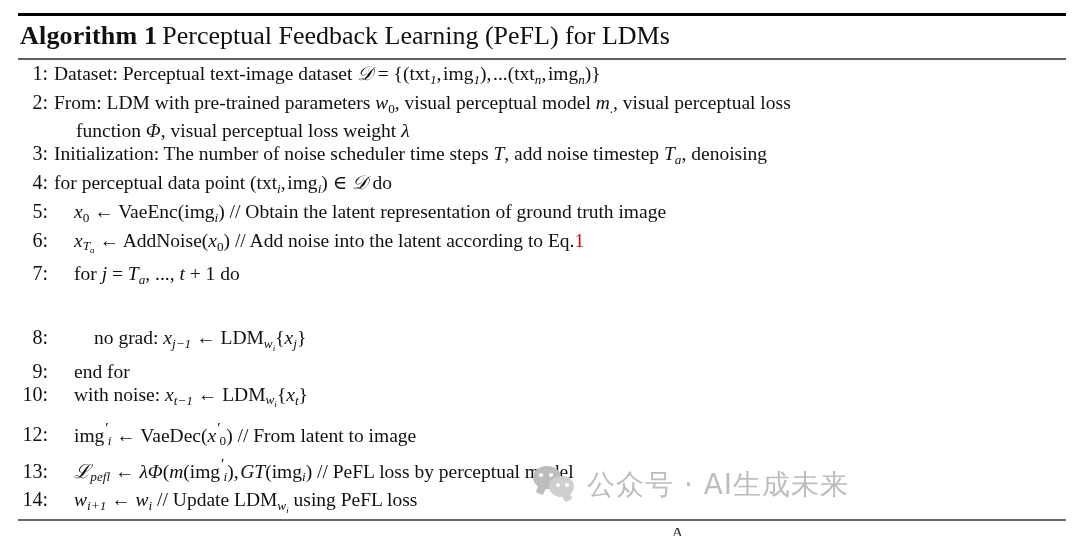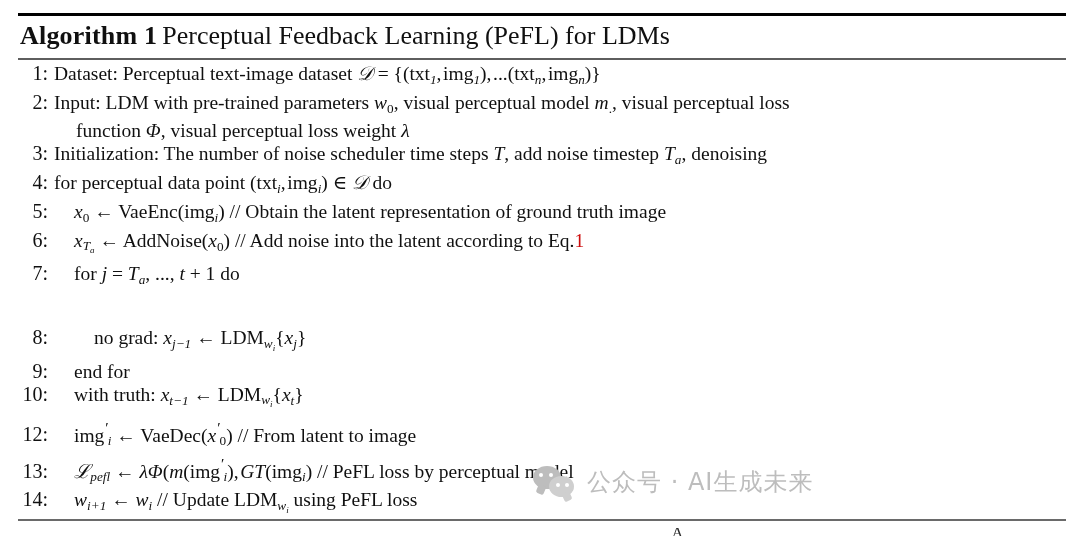--- a/index.html
+++ b/index.html
@@ -60,24 +60,24 @@
   .cal{font-family:"Liberation Serif","DejaVu Serif",serif;font-style:italic;}
   .red{color:#cc0c0c;}
   sub{font-size:.68em;vertical-align:-0.28em;font-style:italic;}
   sub.up{font-style:normal;}
   .prime{font-style:italic;font-size:.8em;vertical-align:0.55em;}
   .sp{display:inline-block;width:5px;}
 
   
   .watermark{
     position:absolute;left:533px;top:466px;
-    display:flex;align-items:center;gap:10px;
+    display:flex;align-items:flex-start;gap:10px;
     color:#bdbdbd;
     font-family:"DejaVu Sans","Liberation Sans",sans-serif;
-    font-size:24px;
+    font-size:28px;
     letter-spacing:1px;
     white-space:nowrap;
   }
   .wx{position:relative;width:44px;height:32px;flex:0 0 44px;}
   .wx .bub1{
     position:absolute;left:0;top:0;width:28px;height:23px;border-radius:50%;
     background:#bdbdbd;
   }
   .wx .bub1:after{
     content:"";position:absolute;left:4px;bottom:-5px;width:8px;height:9px;
@@ -119,21 +119,21 @@
 
   <div class="body">
 
     <div class="row">
       <span class="num">1:</span>
       <span class="txt"><b>Dataset:</b> Perceptual text-image dataset <span class="cal">𝒟</span> = {(txt<sub>1</sub>, img<sub>1</sub>), ...(txt<sub>n</sub>, img<sub>n</sub>)}</span>
     </div>
 
     <div class="row">
       <span class="num">2:</span>
-      <span class="txt"><b>Input:</b> LDM with pre-trained parameters <span class="it">w</span><sub class="up">0</sub>, visual perceptual model <span class="it">m</span><sub class="up">.</sub>, visual perceptual loss</span>
+      <span class="txt"><b>From:</b> LDM with pre-trained parameters <span class="it">w</span><sub class="up">0</sub>, visual perceptual model <span class="it">m</span><sub class="up">.</sub>, visual perceptual loss</span>
     </div>
     <div class="row cont">
       <span class="num">&nbsp;</span>
       <span class="txt hang">function <span class="it">Φ</span>, visual perceptual loss weight <span class="it">λ</span></span>
     </div>
 
     <div class="row">
       <span class="num">3:</span>
       <span class="txt"><b>Initialization:</b> The number of noise scheduler time steps <span class="it">T</span>, add noise timestep <span class="it">T</span><sub>a</sub>, denoising</span>
     </div>
@@ -163,21 +163,21 @@
       <span class="txt i2"><b>no grad:</b> <span class="it">x</span><sub><span class="it">j</span>−1</sub> ← LDM<sub><span class="it">w</span><sub>i</sub></sub>{<span class="it">x</span><sub>j</sub>}</span>
     </div>
 
     <div class="row">
       <span class="num">9:</span>
       <span class="txt i1"><b>end for</b></span>
     </div>
 
     <div class="row">
       <span class="num">10:</span>
-      <span class="txt i1"><b>with truth:</b> <span class="it">x</span><sub><span class="it">t</span>−1</sub> ← LDM<sub><span class="it">w</span><sub>i</sub></sub>{<span class="it">x</span><sub>t</sub>}</span>
+      <span class="txt i1"><b>with noise:</b> <span class="it">x</span><sub><span class="it">t</span>−1</sub> ← LDM<sub><span class="it">w</span><sub>i</sub></sub>{<span class="it">x</span><sub>t</sub>}</span>
     </div>
 
 
     <div class="row">
       <span class="num">12:</span>
       <span class="txt i1">img<span class="prime">′</span><sub>i</sub> ← VaeDec(<span class="it">x</span><span class="prime">′</span><sub class="up">0</sub>) // From latent to image</span>
     </div>
 
     <div class="row">
       <span class="num">13:</span>

